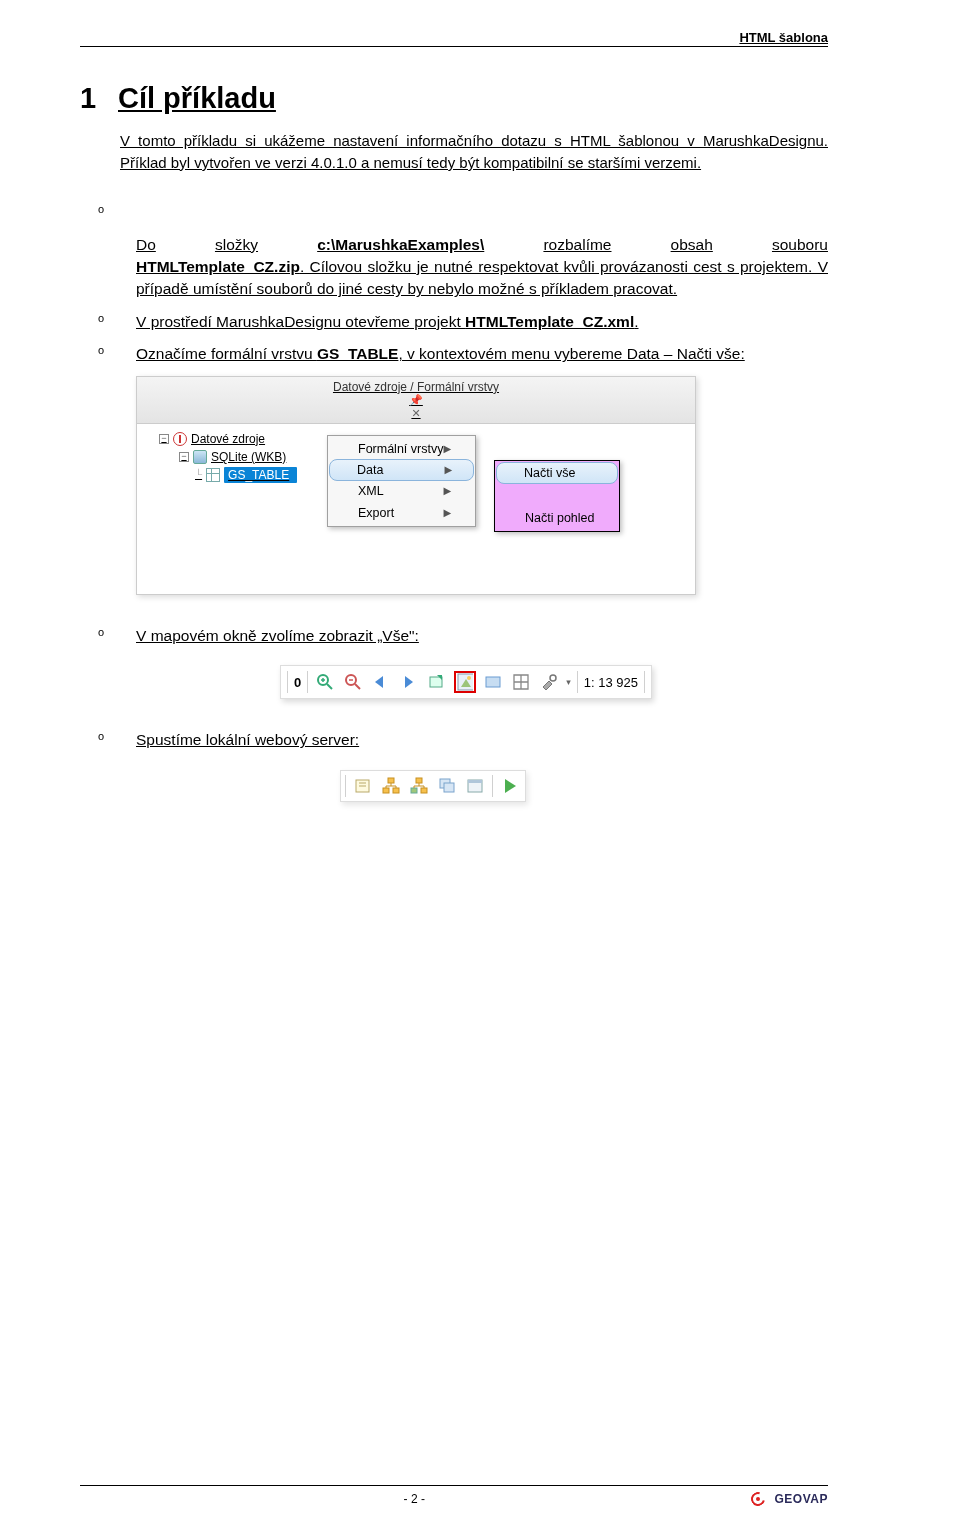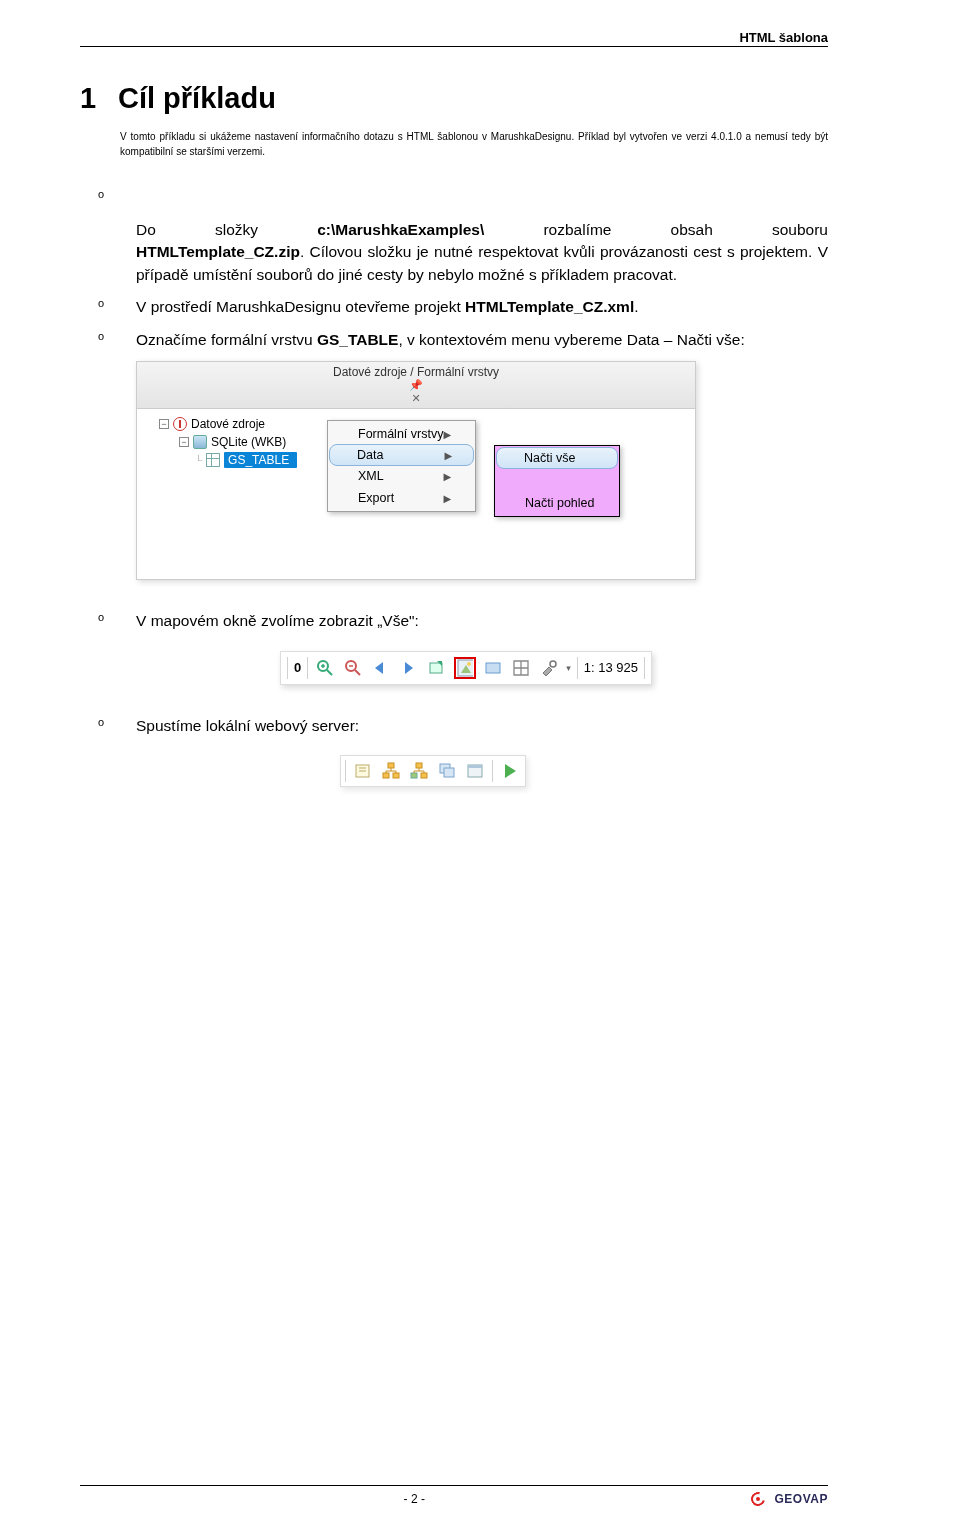--- a/index.html
+++ b/index.html
@@ -9,37 +9,38 @@
     font-family: Arial, sans-serif;
     background: #fff;
     color: #000;
     width: 960px;
   }
   .page {
     width: 908px;
     min-height: 1536px;
     padding: 30px 80px 24px 80px;
     position: relative;
+    text-decoration: underline;
   }
   .top-header {
     border-bottom: 1px solid #000;
     text-align: right;
     font-size: 13px;
     padding-bottom: 1px;
     margin-bottom: 35px;
     font-weight: bold;
   }
   h1 {
     font-size: 29px;
     font-weight: bold;
     margin: 0 0 15px 0;
   }
   h1 .num { display: inline-block; width: 38px; }
   .body-text {
-    font-size: 10px;
+    font-size: 15px;
     line-height: 1.45;
     text-align: justify;
     margin: 0 0 28px 16px;
   }
   .indent-block { margin-left: 40px; }
   ul.olist {
     list-style: none;
     padding: 0;
     margin: 0 0 10px 0;
   }

